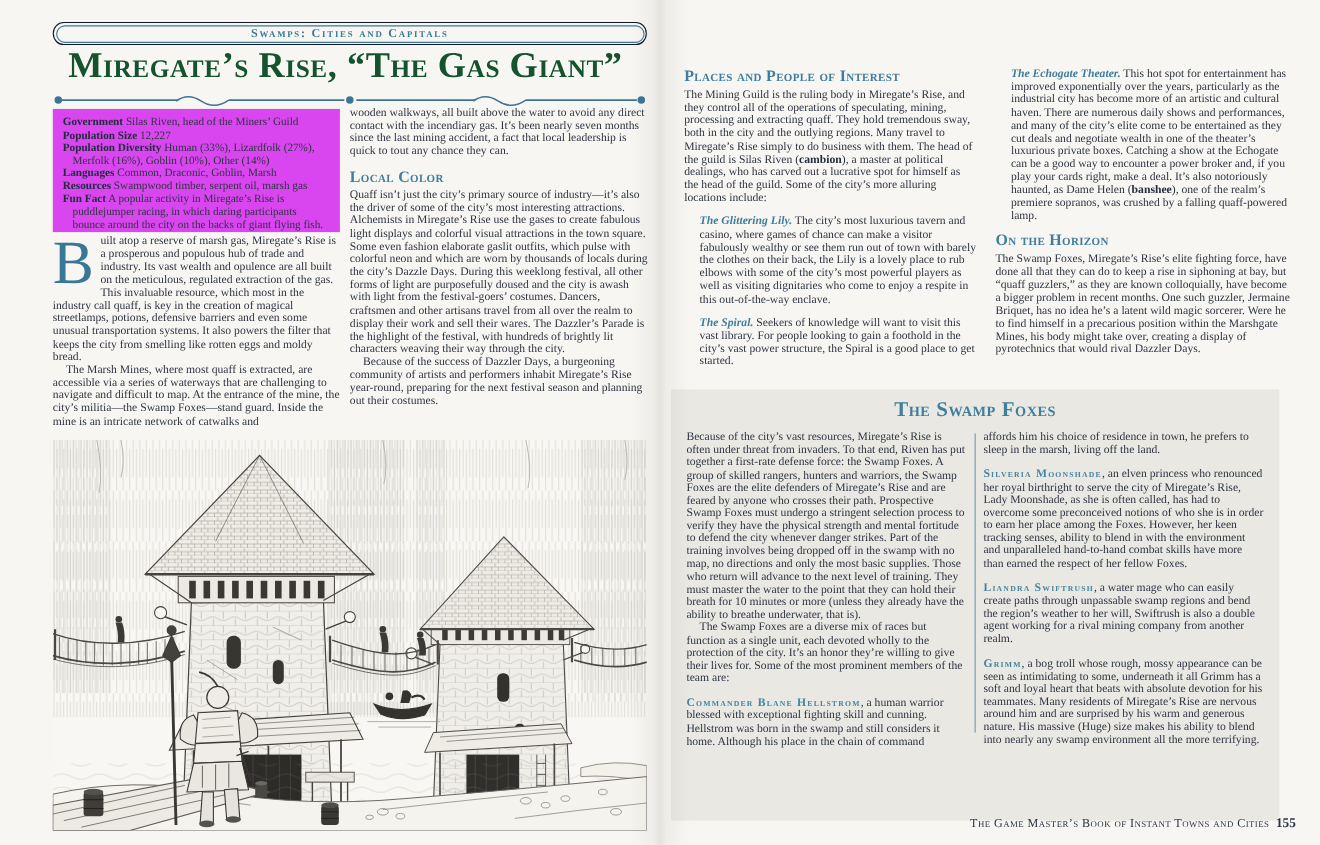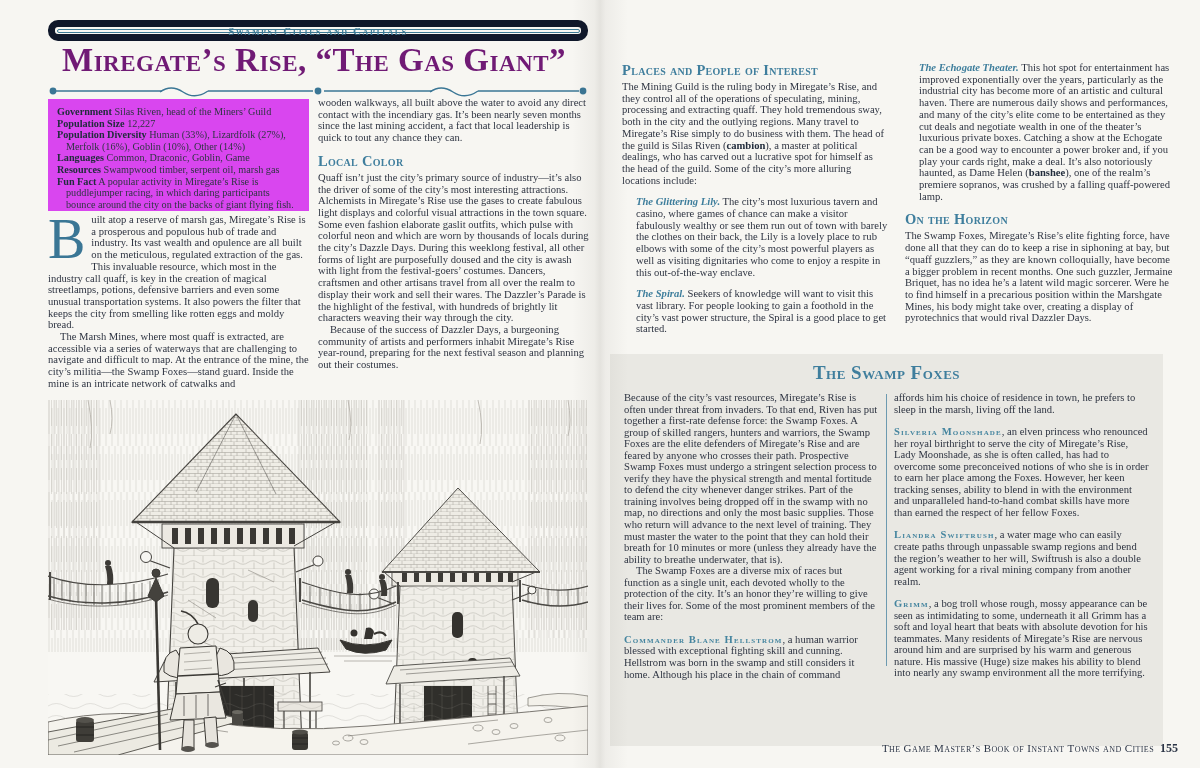--- a/index.html
+++ b/index.html
@@ -9,28 +9,28 @@
     font-family:"Liberation Serif", serif;
     color:#2e3442;
     overflow:hidden;
     position:relative;
   }
   .spread{position:absolute;left:0;top:0;width:1200px;height:768px;}
   .gutter{position:absolute;left:572px;top:0;width:56px;height:768px;pointer-events:none;
     background:linear-gradient(to right,rgba(60,55,45,0) 0%,rgba(60,55,45,.05) 40%,rgba(60,55,45,.10) 50%,rgba(60,55,45,.05) 60%,rgba(60,55,45,0) 100%);}
   
   .banner{position:absolute;left:48px;top:20px;width:540px;height:21px;
-    border:7px solid #0f172a;border-radius:10px;padding:1.5px;box-sizing:border-box;}
+    border:1px solid #0f172a;border-radius:10px;padding:1.5px;box-sizing:border-box;}
   .banner-inner{width:100%;height:100%;border:1px solid #3c7a96;border-radius:8px;
     display:flex;align-items:center;justify-content:center;box-sizing:border-box;}
   .banner-inner span{font-variant:small-caps;font-weight:bold;font-size:11px;
     letter-spacing:1.6px;color:#3c7a96;}
   .title{position:absolute;left:44px;top:40px;width:540px;margin:0;text-align:center;
     font-variant:small-caps;font-weight:bold;font-size:33px;line-height:40px;
-    letter-spacing:.5px;color:#701a75;}
+    letter-spacing:.5px;color:#14532d;}
   .title-rule{position:absolute;left:48px;top:84px;}
   
   .statsbox{position:absolute;left:48px;top:99px;width:261px;height:112px;box-sizing:border-box;
     background:#d946ef;padding:7px 9px 6px 9px;font-size:10.2px;line-height:11.6px;}
   .stat{padding-left:9px;text-indent:-9px;margin:0;}
   .stat b{color:#212c3c;}
   
   .col{position:absolute;font-size:10.6px;line-height:11.7px;text-align:left;}
   .col p{margin:0;}
   .col p.indent{text-indent:12px;}
@@ -92,21 +92,21 @@
       </g>
       <circle cx="5" cy="7" r="3.4" fill="#3a7695"></circle>
       <circle cx="270" cy="7" r="3.4" fill="#3a7695"></circle>
       <circle cx="535" cy="7" r="3.4" fill="#3a7695"></circle>
     </svg>
 
     <div class="statsbox">
       <p class="stat"><b>Government</b><span> Silas Riven, head of the Miners’ Guild</span></p>
       <p class="stat"><b>Population Size</b><span> 12,227</span></p>
       <p class="stat"><b>Population Diversity</b><span> Human (33%), Lizardfolk (27%), Merfolk (16%), Goblin (10%), Other (14%)</span></p>
-      <p class="stat"><b>Languages</b><span> Common, Draconic, Goblin, Game</span></p>
+      <p class="stat"><b>Languages</b><span> Common, Draconic, Goblin, Marsh</span></p>
       <p class="stat"><b>Resources</b><span> Swampwood timber, serpent oil, marsh gas</span></p>
       <p class="stat"><b>Fun Fact</b><span> A popular activity in Miregate’s Rise is puddlejumper racing, in which daring participants bounce around the city on the backs of giant flying fish.</span></p>
     </div>
 
     <div class="col col1">
       <p><span class="dropcap">B</span><span>uilt atop a reserve of marsh gas, Miregate’s Rise is a prosperous and populous hub of trade and industry. Its vast wealth and opulence are all built on the meticulous, regulated extraction of the gas. This invaluable resource, which most in the industry call quaff, is key in the creation of magical streetlamps, potions, defensive barriers and even some unusual transportation systems. It also powers the filter that keeps the city from smelling like rotten eggs and moldy bread.</span></p>
       <p class="indent">The Marsh Mines, where most quaff is extracted, are accessible via a series of waterways that are challenging to navigate and difficult to map. At the entrance of the mine, the city’s militia—the Swamp Foxes—stand guard. Inside the mine is an intricate network of catwalks and</p>
     </div>
 
     <div class="col col2">

